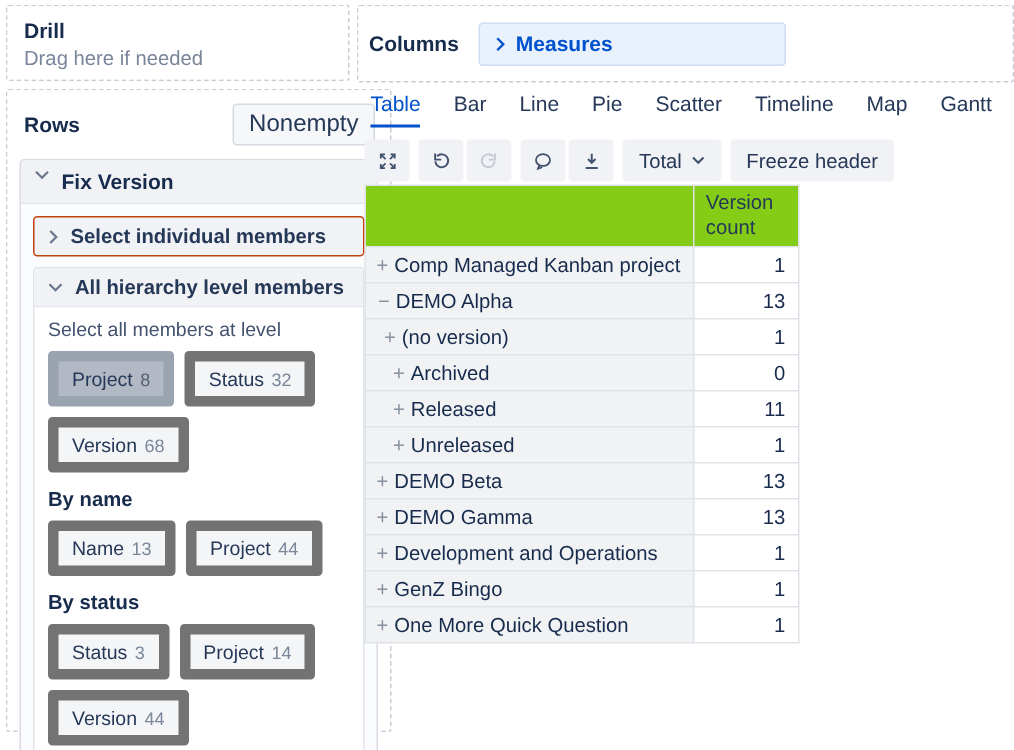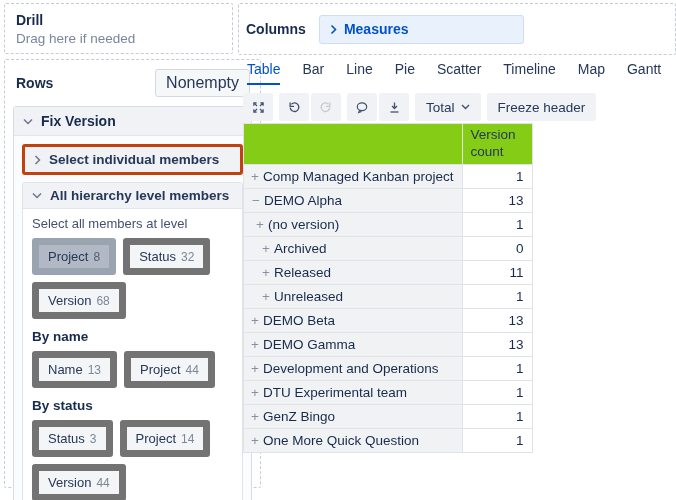--- a/index.html
+++ b/index.html
@@ -20,26 +20,26 @@
     background:#e9f1fd; border:1px solid #cdddf5; border-radius:3px; padding:0 10px;
     color:#0052cc; font-size:14px; font-weight:700; cursor:pointer; }
 
   .rows-panel { position:absolute; left:4px; top:59px; width:257px; height:429px; padding:7px 8px; }
   .rows-head { display:flex; align-items:center; justify-content:space-between; padding:2px 2px 0 3px; }
   .btn-plain { background:#f6f7f8; border:1px solid #d5d9df; border-radius:3px;
     font-size:16px; color:#253858; padding:4px 10px; cursor:pointer;
     font-family:"Liberation Sans", sans-serif; }
 
   .dim-box { margin-top:9px; border:1px solid #d8dce2; border-radius:3px; background:#fbfcfd; }
-  .dim-head { display:flex; align-items:center; gap:8px; padding:6px 9px; background:#f1f2f5;
+  .dim-head { display:flex; gap:8px; padding:6px 9px; background:#f1f2f5;
     border-bottom:1px solid #e2e5e9; border-radius:3px 3px 0 0;
     font-size:14px; font-weight:700; cursor:pointer; }
   .dim-body { padding:8px; }
   .sub-bar { display:flex; align-items:center; gap:8px; background:#f1f2f5;
-    border:3px solid #c2410c; border-radius:3px; padding:5px 9px;
+    border:1px solid #c2410c; border-radius:3px; padding:5px 9px;
     font-size:13.5px; font-weight:700; color:#253858; cursor:pointer; }
   .all-box { margin-top:7px; border:1px solid #e0e3e8; border-radius:3px; background:#fff; }
   .all-box .sub-bar { border:none; border-bottom:1px solid #e2e5e9; border-radius:3px 3px 0 0; }
   .all-content { padding:7px 9px 9px 9px; }
   .hint-label { font-size:13px; color:#42526e; }
   .group-label { font-size:13.5px; font-weight:700; color:#172b4d; margin-top:10px; }
   .tags { display:flex; flex-wrap:wrap; gap:7px; margin-top:7px; }
   .tag { display:inline-flex; align-items:center; gap:5px; background:#f4f5f7;
     border:7px solid #737373; border-radius:3px; padding:4px 9px; cursor:pointer;
     font-family:"Liberation Sans", sans-serif; }
@@ -301,24 +301,20 @@
         </tr>
         <tr>
           <td class="label-cell" style="padding-left: 7px;"><span class="prefix">+</span><span class="row-label">DEMO Gamma</span></td>
           <td class="value-cell">13</td>
         </tr>
         <tr>
           <td class="label-cell" style="padding-left: 7px;"><span class="prefix">+</span><span class="row-label">Development and Operations</span></td>
           <td class="value-cell">1</td>
         </tr>
         <tr>
-          <td class="label-cell" style="padding-left: 7px;"><span class="prefix">+</span><span class="row-label">DTU Experimental team</span></td>
-          <td class="value-cell">1</td>
-        </tr>
-        <tr>
           <td class="label-cell" style="padding-left: 7px;"><span class="prefix">+</span><span class="row-label">GenZ Bingo</span></td>
           <td class="value-cell">1</td>
         </tr>
         <tr>
           <td class="label-cell" style="padding-left: 7px;"><span class="prefix">+</span><span class="row-label">One More Quick Question</span></td>
           <td class="value-cell">1</td>
         </tr>
       </tbody>
   </table>
 

